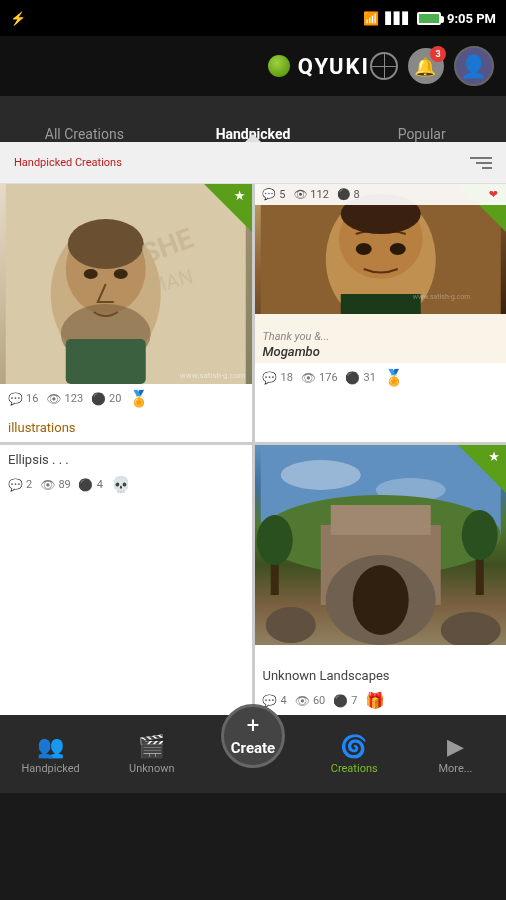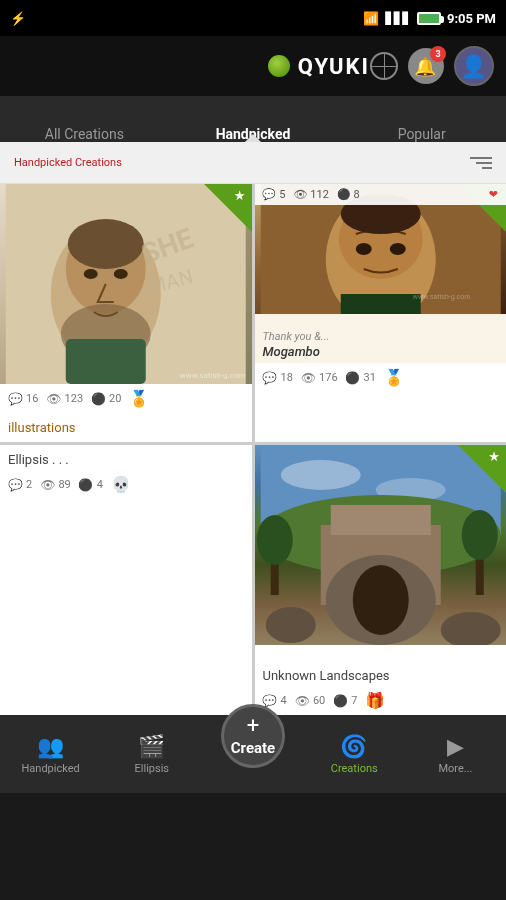--- a/index.html
+++ b/index.html
@@ -547,21 +547,21 @@
 
 </div>
 
 <div class="bottom-nav">
   <div class="nav-item">
     <span class="nav-icon">👥</span>
     <span>Handpicked</span>
   </div>
   <div class="nav-item">
     <span class="nav-icon">🎬</span>
-    <span>Ellipsis</span>
+    <span>Unknown</span>
   </div>
   <div style="flex:1; display:flex; align-items:center; justify-content:center; margin-top:-16px;">
     <div class="create-btn">
       <span class="create-plus">+</span>
       <span class="create-label">Create</span>
     </div>
   </div>
   <div class="nav-item active">
     <span class="nav-icon" style="color:#7bbf2a;">🌀</span>
     <span style="color:#7bbf2a;">Creations</span>

